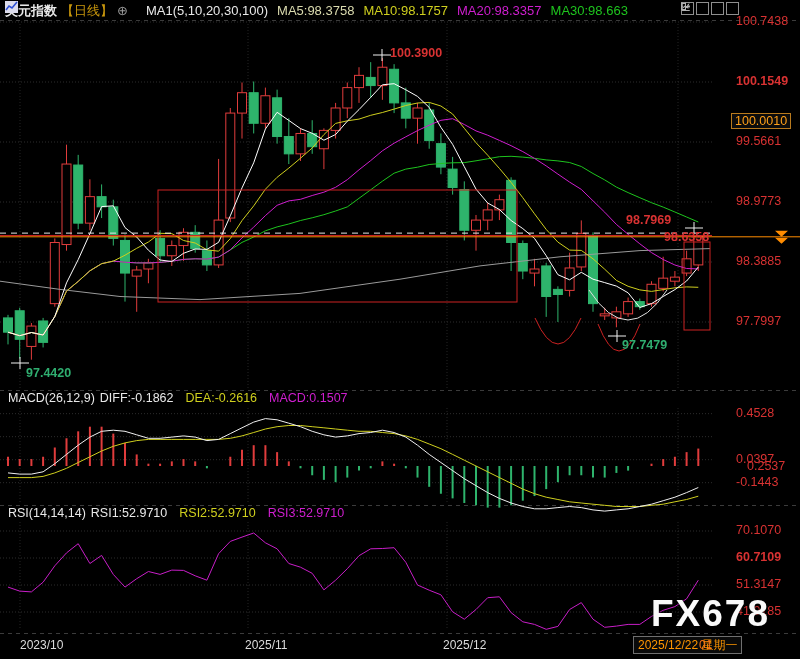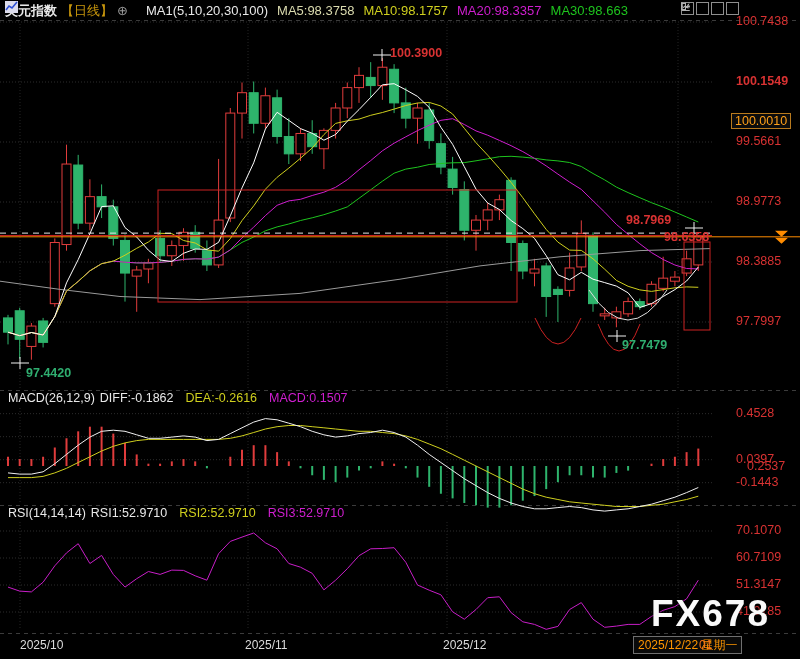--- a/index.html
+++ b/index.html
@@ -353,25 +353,25 @@
       <span class="axlab axboxed" style="left: 731px; top: 113px;">100.0010</span>
       <span class="axlab" style="left: 736px; top: 134.011px;">99.5661</span>
       <span class="axlab" style="left: 736px; top: 194.011px;">98.9773</span>
       <span class="axlab" style="left: 736px; top: 254.011px;">98.3885</span>
       <span class="axlab" style="left: 736px; top: 314.011px;">97.7997</span>
       <span class="axlab" style="left: 736px; top: 405.653px;">0.4528</span>
       <span class="axlab" style="left: 747px; top: 428.671px; margin-top: 30px;">0.2537</span>
       <span class="axlab" style="left: 736px; top: 451.676px;">0.0397</span>
       <span class="axlab" style="left: 736px; top: 474.682px;">-0.1443</span>
       <span class="axlab" style="left: 736px; top: 523px;">70.1070</span>
-      <span class="axlab" style="left: 736px; top: 550px;">60.7109</span>
+      <span class="axlab" style="left: 736px; top: 550px; font-weight: bold;">60.7109</span>
       <span class="axlab" style="left: 736px; top: 577.001px;">51.3147</span>
       <span class="axlab" style="left: 736px; top: 604.001px;">41.9185</span>
     </div>
 
-  <span class="tlab" style="left:20px;">2025/10</span>
+  <span class="tlab" style="left:20px;">2023/10</span>
   <span class="tlab" style="left:245px;">2025/11</span>
   <span class="tlab" style="left:443px;">2025/12</span>
   <span class="datebox">2025/12/22 星期一</span>
   <span class="datesuffix">01</span>
 
   <div class="watermark">FX678</div>
 </div>
 
 </body></html>

